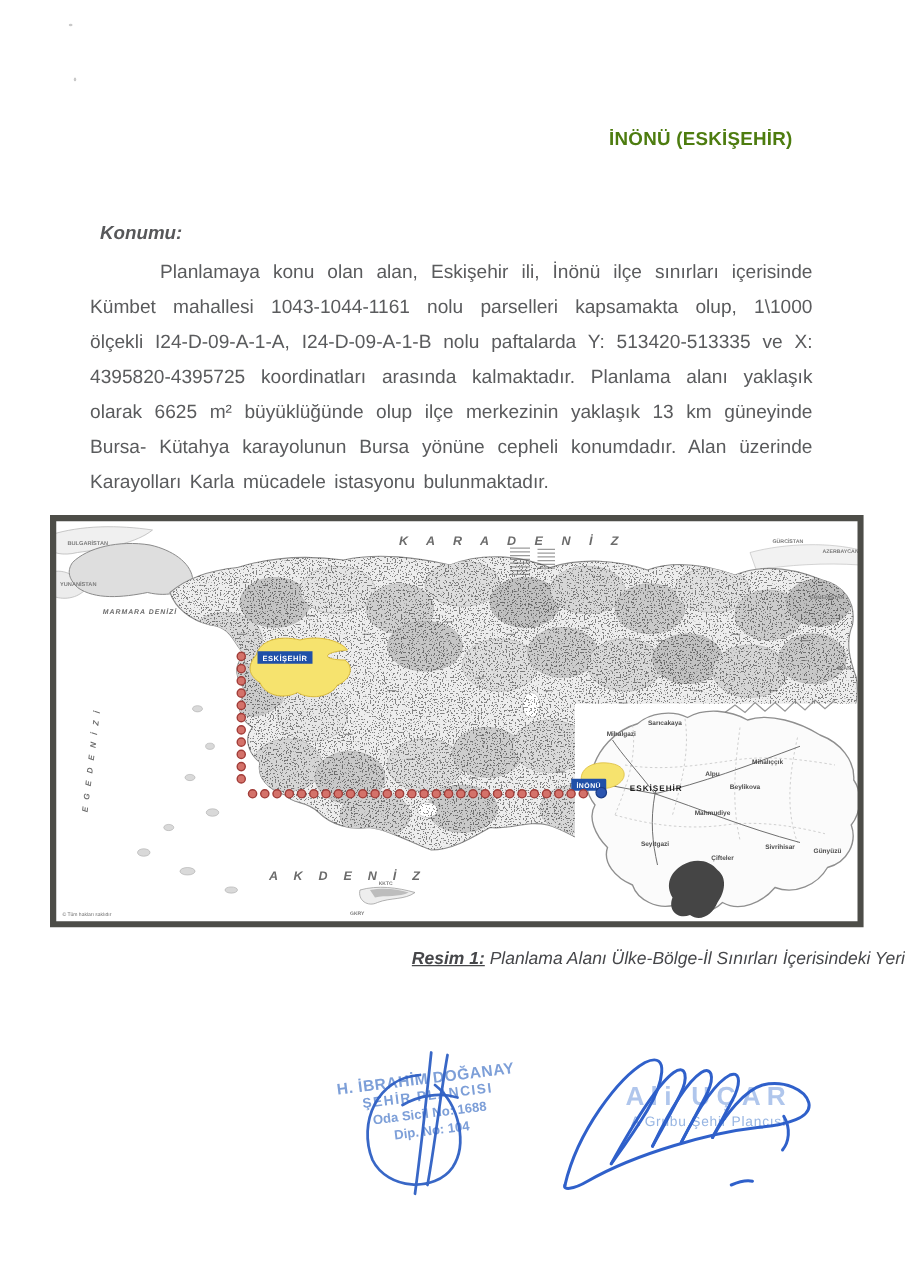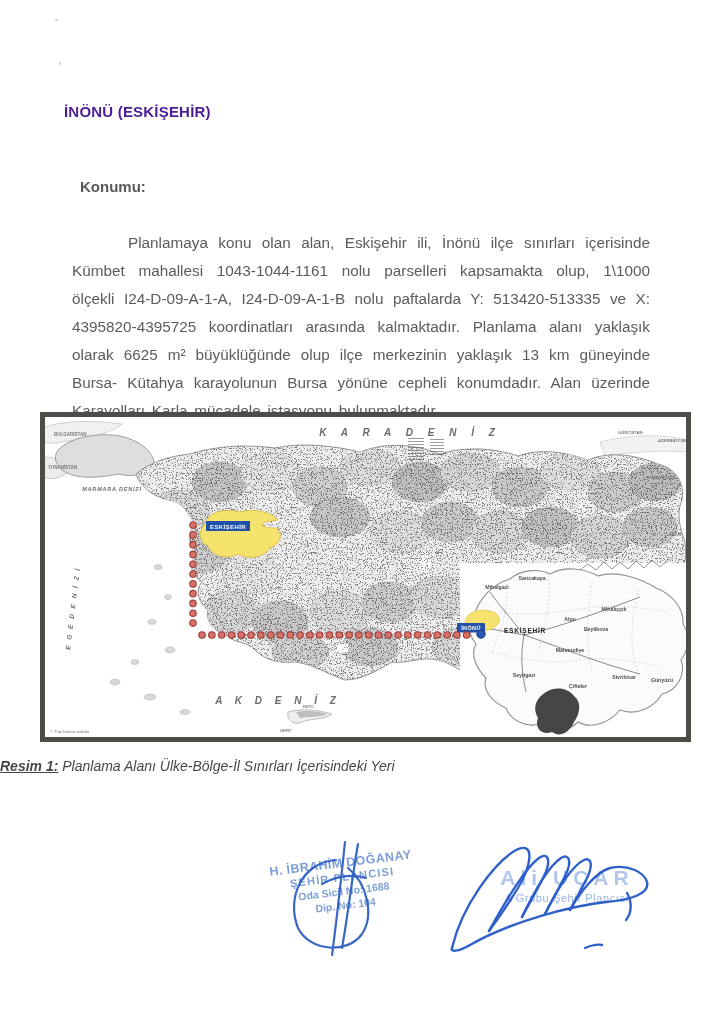--- a/index.html
+++ b/index.html
@@ -3,43 +3,43 @@
 <meta charset="utf-8">
 <style>
   html,body{margin:0;padding:0;background:#ffffff;}
   .page{
     position:relative;width:724px;height:1024px;margin:0 auto;background:#ffffff;
     font-family:"Liberation Sans",sans-serif;color:#58585b;overflow:hidden;
   }
   
   .title-block{
     position:absolute;top:101px;left:64px;right:90px;
-    font-weight:bold;font-size:15px;line-height:22px;
-    color:#4c1d95;letter-spacing:.2px;
+    text-align:right;font-weight:bold;font-size:15px;line-height:22px;
+    color:#4d7c0f;letter-spacing:.2px;
   }
   
   .section-heading{
     position:absolute;top:178px;left:80px;
-    font-weight:bold;font-size:15px;color:#57585a;
+    font-weight:bold;font-style:italic;font-size:15px;color:#57585a;
   }
   
   .body-paragraph{
-    position:absolute;top:229px;left:72px;width:578px;
+    position:absolute;top:204px;left:72px;width:578px;
     font-size:15.3px;line-height:28px;color:#5a5b5d;
     text-align:justify;text-indent:56px;word-spacing:2.5px;
   }
   
   .map-wrap{position:absolute;top:412px;left:40px;width:651px;height:304px;}
   svg text{font-family:"Liberation Sans",sans-serif;}
   .sea-lbl{fill:#6b6b6b;font-weight:bold;font-style:italic;}
   .country-lbl{fill:#7a7a7a;font-weight:bold;}
   .district-lbl{fill:#4c4c4c;font-weight:bold;}
   
   .caption{
-    position:absolute;top:758px;left:0;width:724px;text-align:left;
+    position:absolute;top:758px;left:0;width:724px;text-align:right;
     font-size:14px;color:#46474a;font-style:italic;
   }
   .caption .lbl{font-weight:bold;text-decoration:underline;}
   
   .stamp-left{
     position:absolute;top:856px;left:243px;width:200px;
     transform:rotate(-7deg);text-align:center;color:#7d9fd8;line-height:14px;
   }
   .stamp-left .l0{font-size:12.5px;font-weight:bold;letter-spacing:.4px;}
   .stamp-left .l1{font-size:11px;font-weight:bold;letter-spacing:1.2px;}

